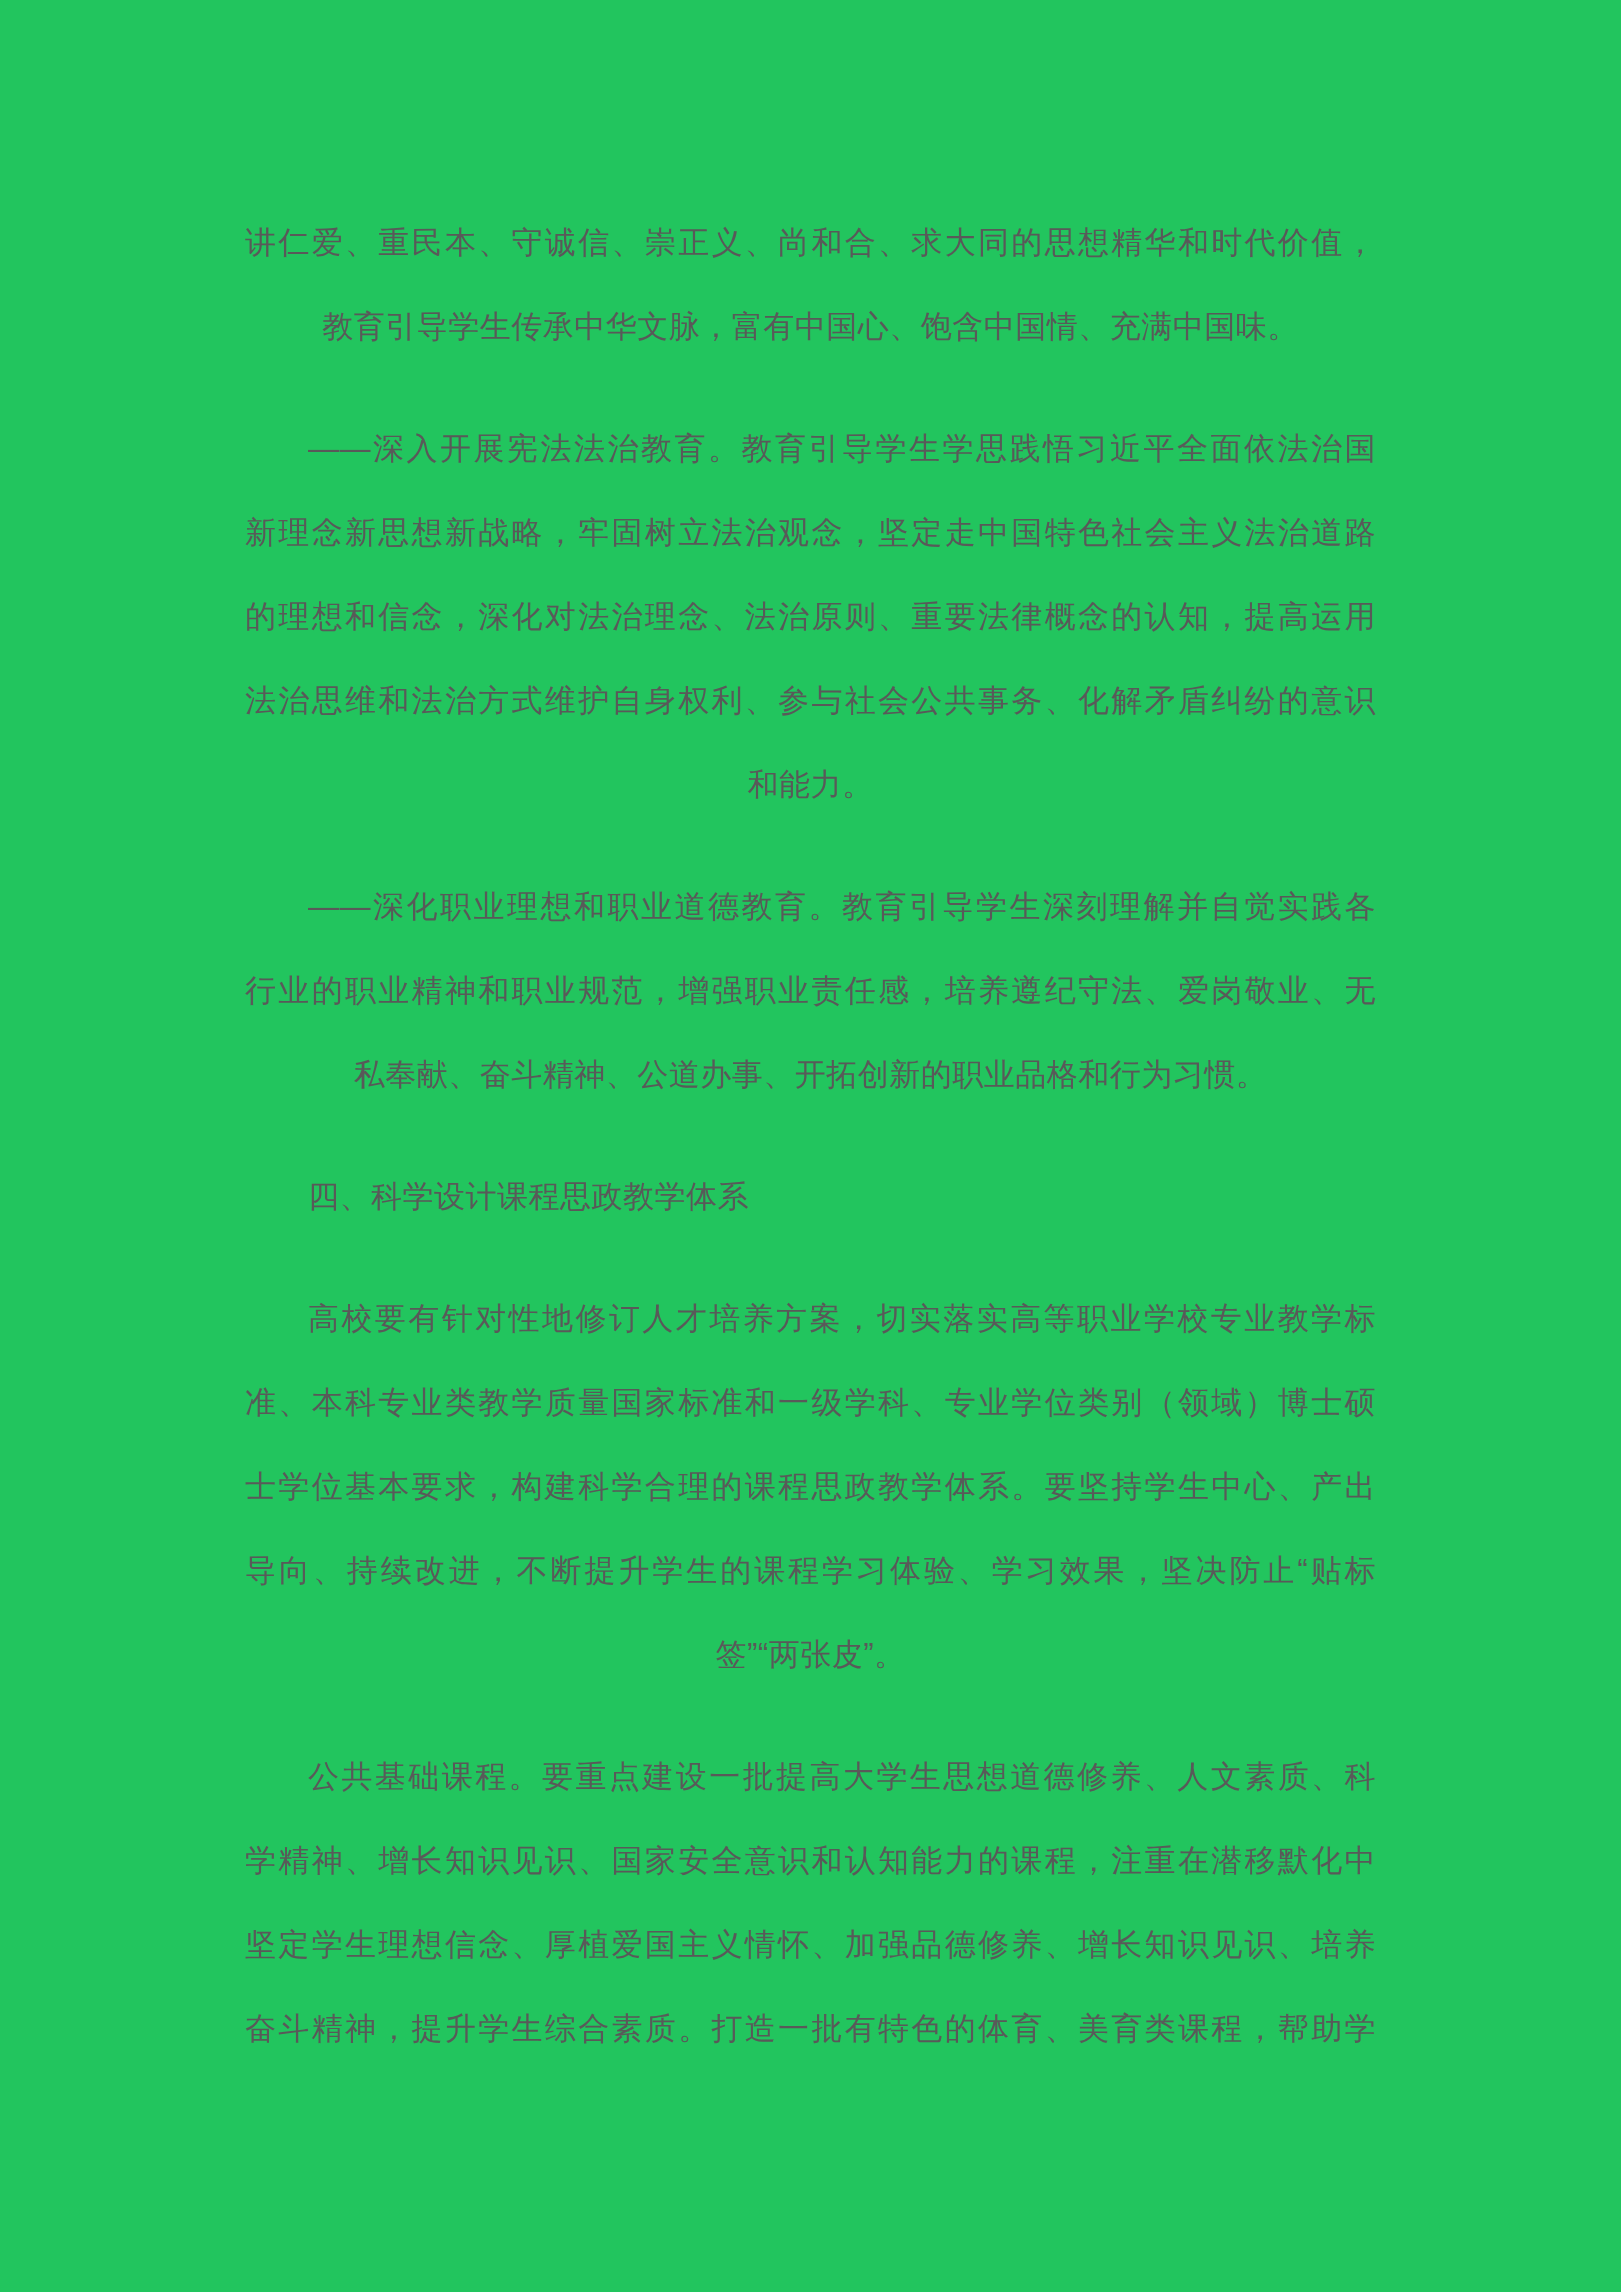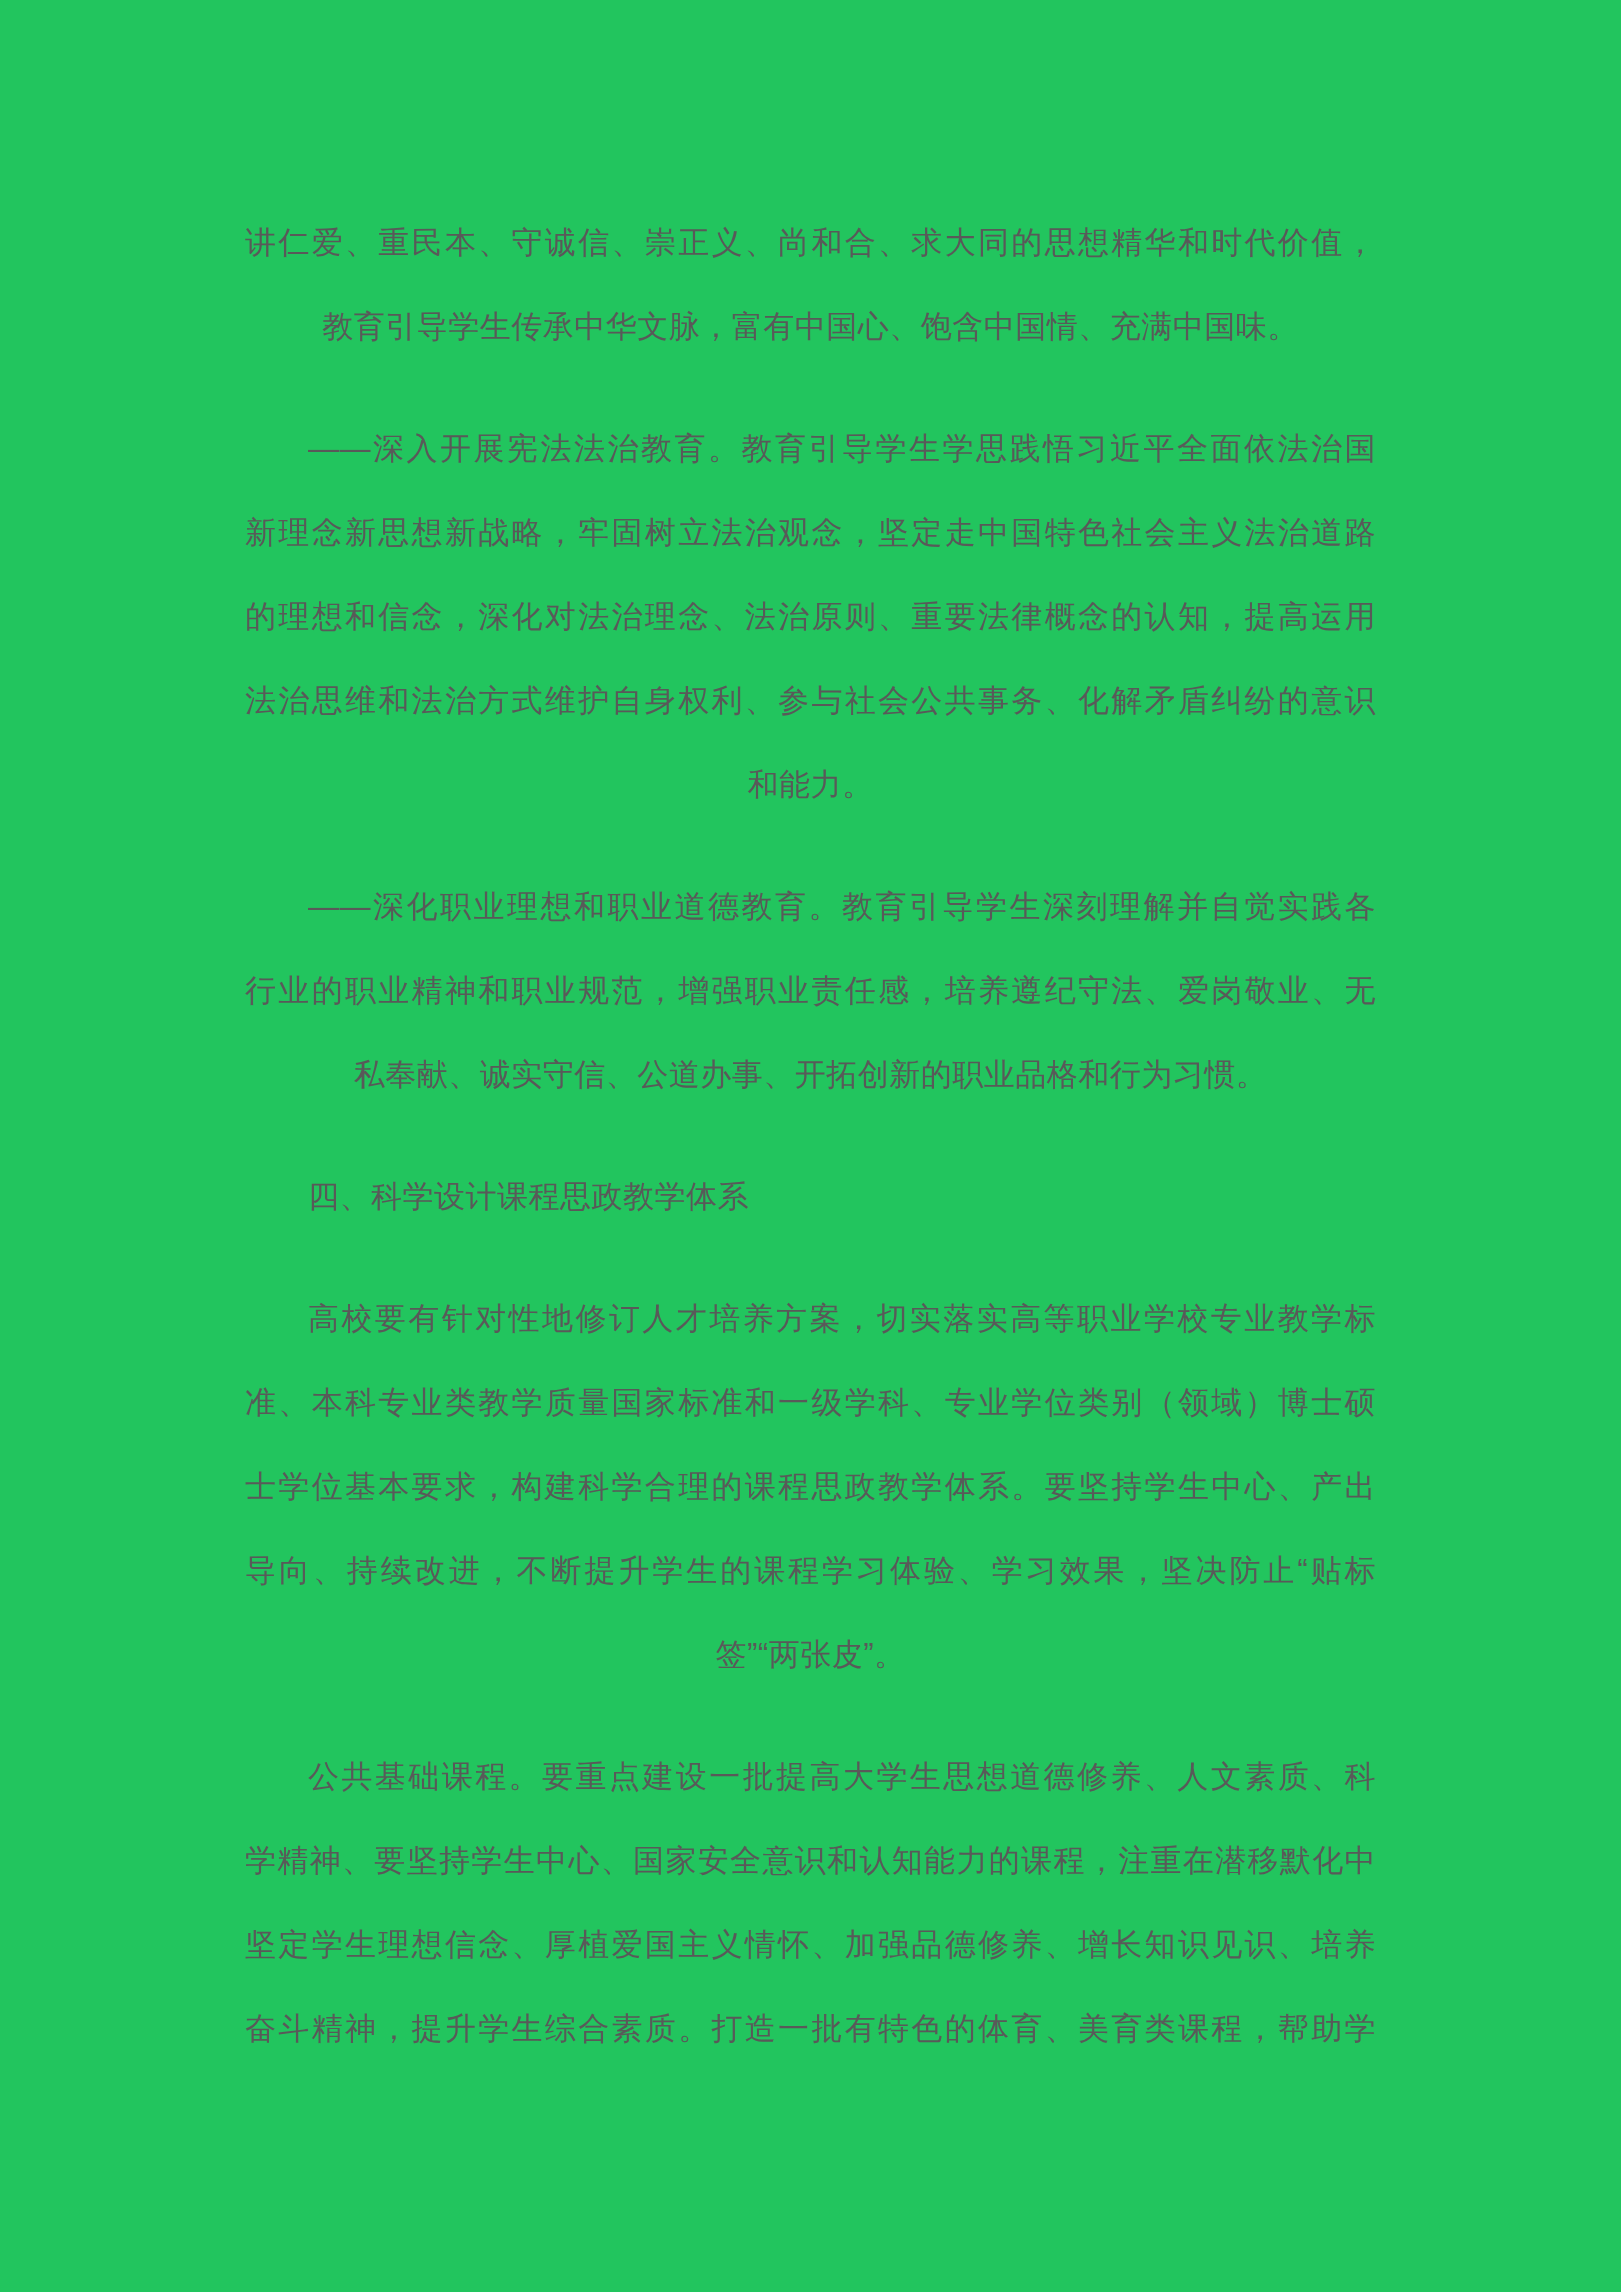--- a/index.html
+++ b/index.html
@@ -70,36 +70,36 @@
     <div class="line fill first">——深入开展宪法法治教育。教育引导学生学思践悟习近平全面依法治国</div>
     <div class="line fill">新理念新思想新战略，牢固树立法治观念，坚定走中国特色社会主义法治道路</div>
     <div class="line fill">的理想和信念，深化对法治理念、法治原则、重要法律概念的认知，提高运用</div>
     <div class="line fill">法治思维和法治方式维护自身权利、参与社会公共事务、化解矛盾纠纷的意识</div>
     <div class="line">和能力。</div>
   </div>
 
   <div class="paragraph">
     <div class="line fill first">——深化职业理想和职业道德教育。教育引导学生深刻理解并自觉实践各</div>
     <div class="line fill">行业的职业精神和职业规范，增强职业责任感，培养遵纪守法、爱岗敬业、无</div>
-    <div class="line">私奉献、诚实守信、公道办事、开拓创新的职业品格和行为习惯。</div>
+    <div class="line">私奉献、奋斗精神、公道办事、开拓创新的职业品格和行为习惯。</div>
   </div>
 
   <div class="paragraph">
     <div class="heading-line">四、科学设计课程思政教学体系</div>
   </div>
 
   <div class="paragraph">
     <div class="line fill first">高校要有针对性地修订人才培养方案，切实落实高等职业学校专业教学标</div>
     <div class="line fill">准、本科专业类教学质量国家标准和一级学科、专业学位类别（领域）博士硕</div>
     <div class="line fill">士学位基本要求，构建科学合理的课程思政教学体系。要坚持学生中心、产出</div>
     <div class="line fill">导向、持续改进，不断提升学生的课程学习体验、学习效果，坚决防止“贴标</div>
     <div class="line">签”“两张皮”。</div>
   </div>
 
   <div class="paragraph">
     <div class="line fill first">公共基础课程。要重点建设一批提高大学生思想道德修养、人文素质、科</div>
-    <div class="line fill">学精神、要坚持学生中心、国家安全意识和认知能力的课程，注重在潜移默化中</div>
+    <div class="line fill">学精神、增长知识见识、国家安全意识和认知能力的课程，注重在潜移默化中</div>
     <div class="line fill">坚定学生理想信念、厚植爱国主义情怀、加强品德修养、增长知识见识、培养</div>
     <div class="line fill">奋斗精神，提升学生综合素质。打造一批有特色的体育、美育类课程，帮助学</div>
   </div>
 
 </div>
 
 
 </body></html>

